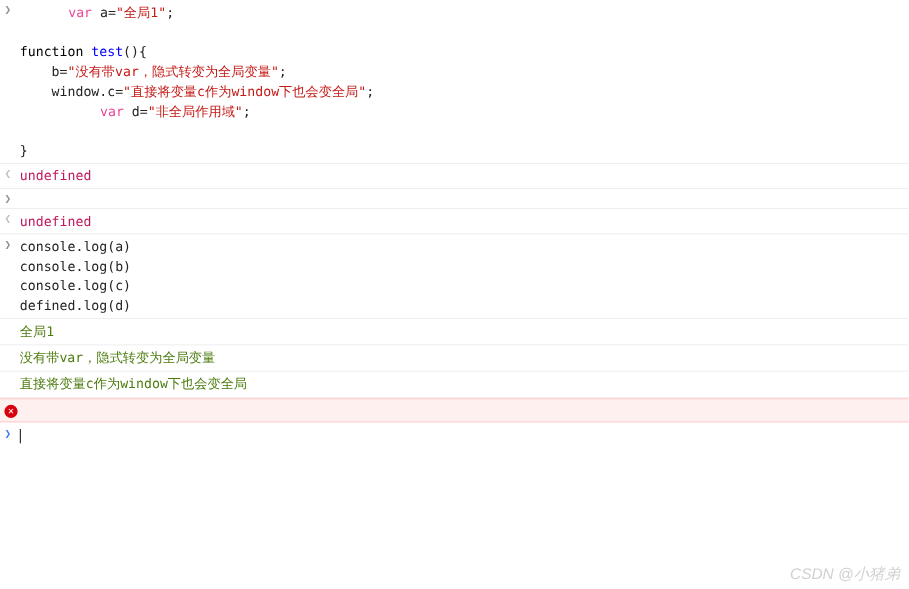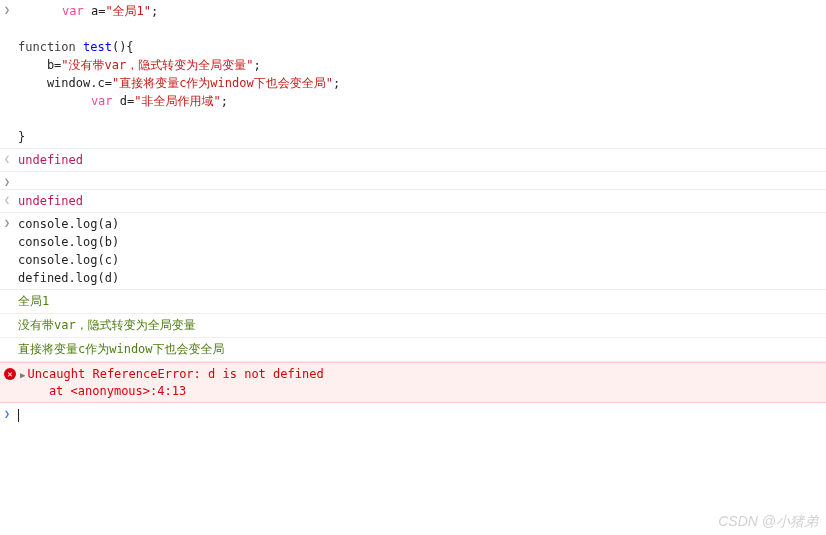--- a/index.html
+++ b/index.html
@@ -25,21 +25,21 @@
   padding-top: 2px;
   user-select: none;
 }
 .gutter.output { color: #c0c0c0; }
 .content {
   flex: 1;
   white-space: pre;
   line-height: 18px;
 }
 .kw { color: #ec4899; margin-left: 44px; }
-.fn { color: #404040; }
+.fn { color: #000000; }
 .fname { color: #0000ff; }
 .str { color: #c41a16; }
 .plain { color: #222; }
 .undef { color: #be185d; }
 .log-row { border-bottom: 1px solid #f0f0f0; padding: 3px 0 3px 18px; color: #4d7c0f; }
 
 .error-block {
   background: #fff0f0;
   border-top: 1px solid #fcc;
   border-bottom: 1px solid #fcc;
@@ -112,22 +112,20 @@
 <span>console.log(c)</span>
 <span>defined.log(d)</span></div>
 </div>
 
 <div class="log-row">全局1</div>
 <div class="log-row">没有带var，隐式转变为全局变量</div>
 <div class="log-row">直接将变量c作为window下也会变全局</div>
 
 <div class="error-block">
   <div class="err-icon">✕</div>
-  <div class="err-content"><span class="err-arrow">▶</span><span>Uncaught ReferenceError: d is not defined</span>
-<span>    at &lt;anonymous&gt;:4:13</span></div>
 </div>
 
 <div class="prompt-row">
   <div class="gutter" style="color:#367cf1">❯</div>
   <div class="content"><span class="cursor"></span></div>
 </div>
 
 <div class="watermark">CSDN @小猪弟</div>
 
 </body></html>

